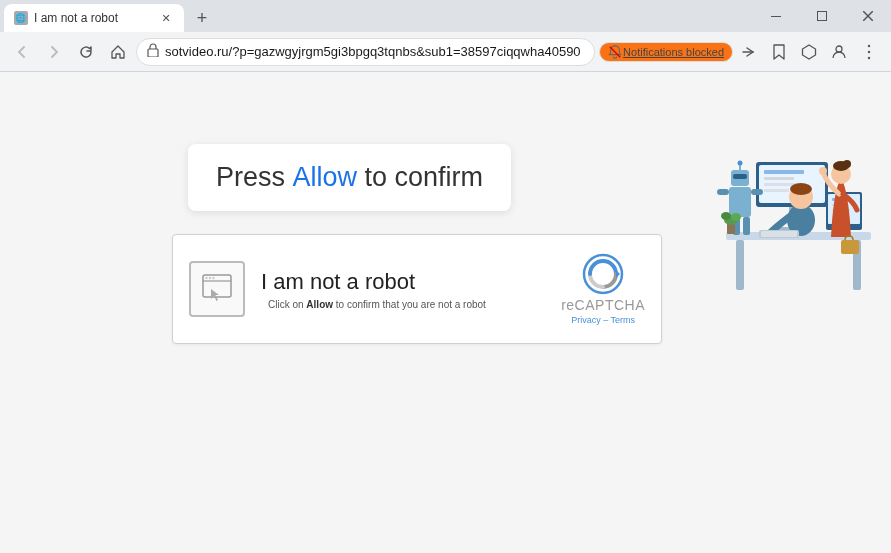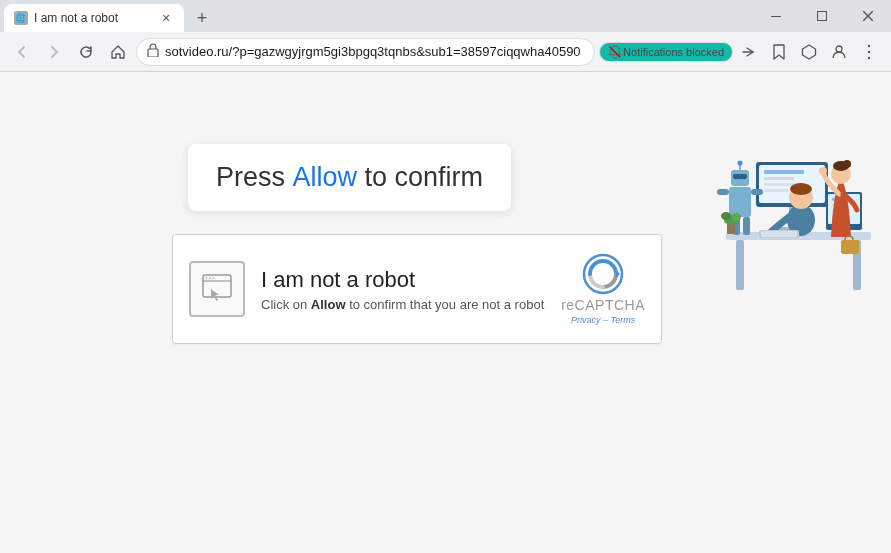--- a/index.html
+++ b/index.html
@@ -148,27 +148,28 @@
     }
     .toolbar-right {
       display: flex;
       align-items: center;
       gap: 2px;
     }
     .notif-blocked {
       display: flex;
       align-items: center;
       gap: 1px;
-      background: #14b8a6;
+      background: #f97316;
       border: 1px solid #ddd;
       border-radius: 12px;
       padding: 2px 8px;
       font-size: 11px;
       color: #444;
       cursor: pointer;
+      text-decoration: underline;
     }
     .notif-icon-svg {
       width: 14px; height: 14px;
     }
     .toolbar-icon-btn {
       width: 28px;
       height: 28px;
       border-radius: 50%;
       display: flex;
       align-items: center;
@@ -238,22 +239,23 @@
     .captcha-text {
       flex: 1;
     }
     .captcha-title {
       font-size: 22px;
       font-weight: 500;
       color: #222;
       margin-bottom: 4px;
     }
     .captcha-desc {
-      font-size: 13px;
+      font-size: 10px;
       color: #555;
+      margin-left: 7px;
     }
     .captcha-desc .allow-word {
       font-weight: 700;
       color: #333;
     }
     .captcha-logo {
       display: flex;
       flex-direction: column;
       align-items: center;
       flex-shrink: 0;
@@ -265,21 +267,20 @@
     .recaptcha-label {
       font-size: 14px;
       color: #999;
       margin-top: 2px;
       letter-spacing: 0.5px;
     }
     .recaptcha-links {
       font-size: 9px;
       color: #4a90d9;
       margin-top: 2px;
-      font-style: italic;
     }
 
     
     .robot-illustration {
       position: absolute;
       right: 20px;
       top: 20px;
       width: 200px;
       height: 210px;
     }

